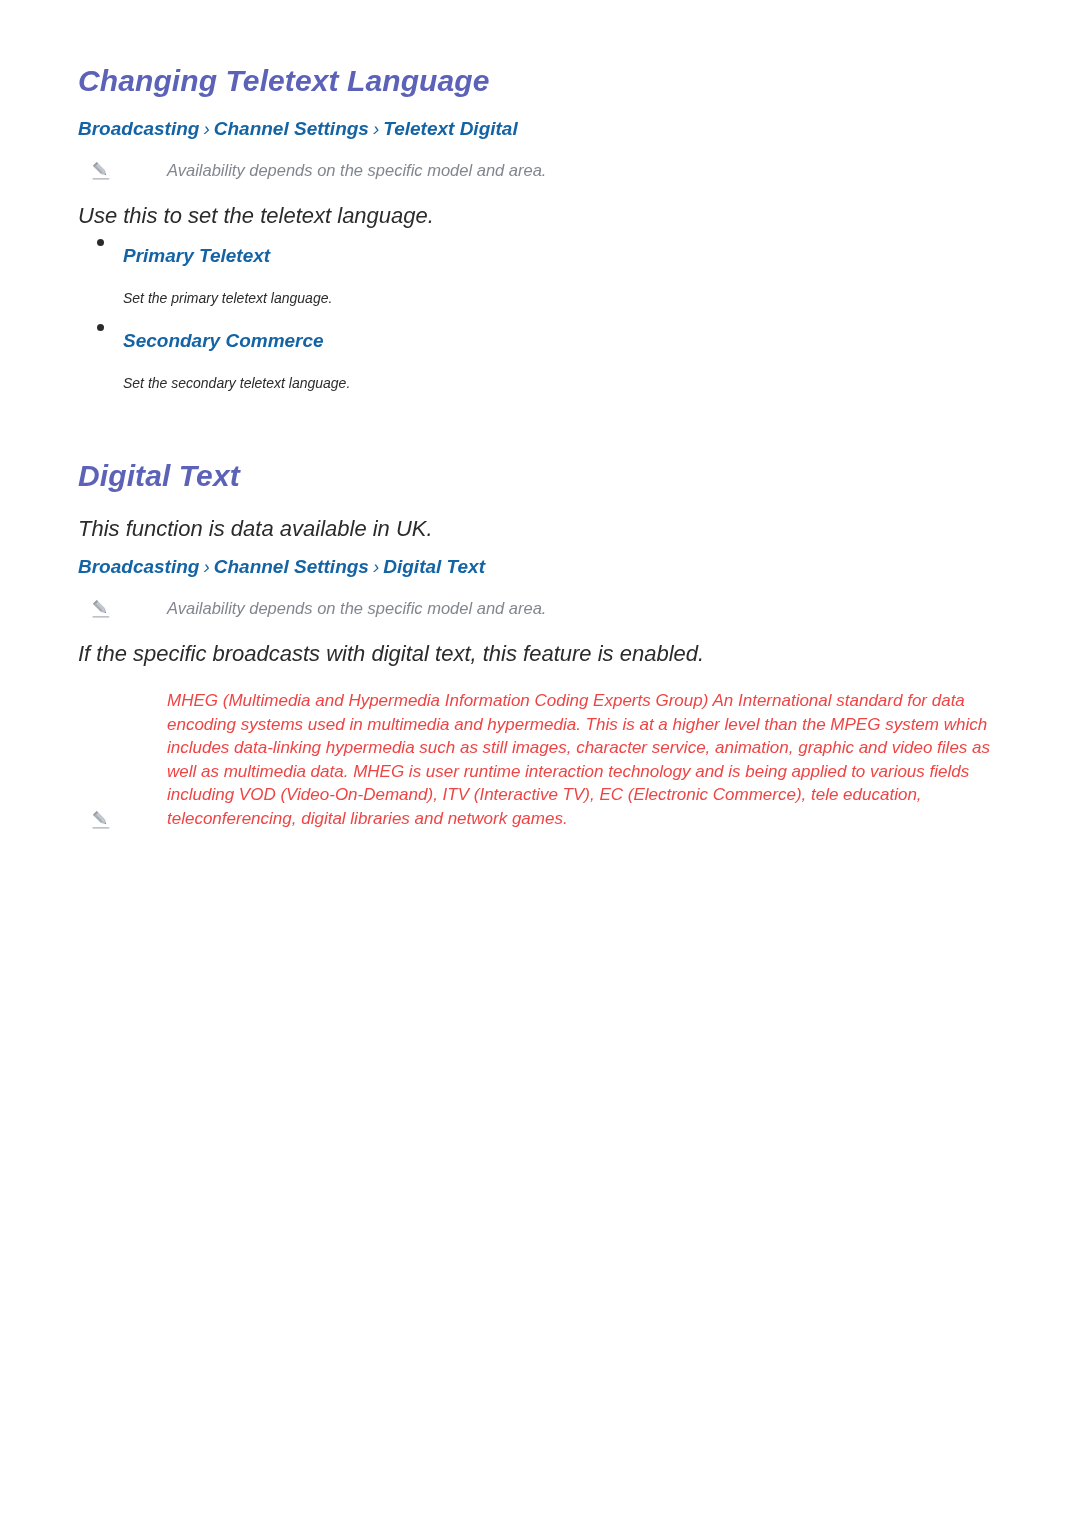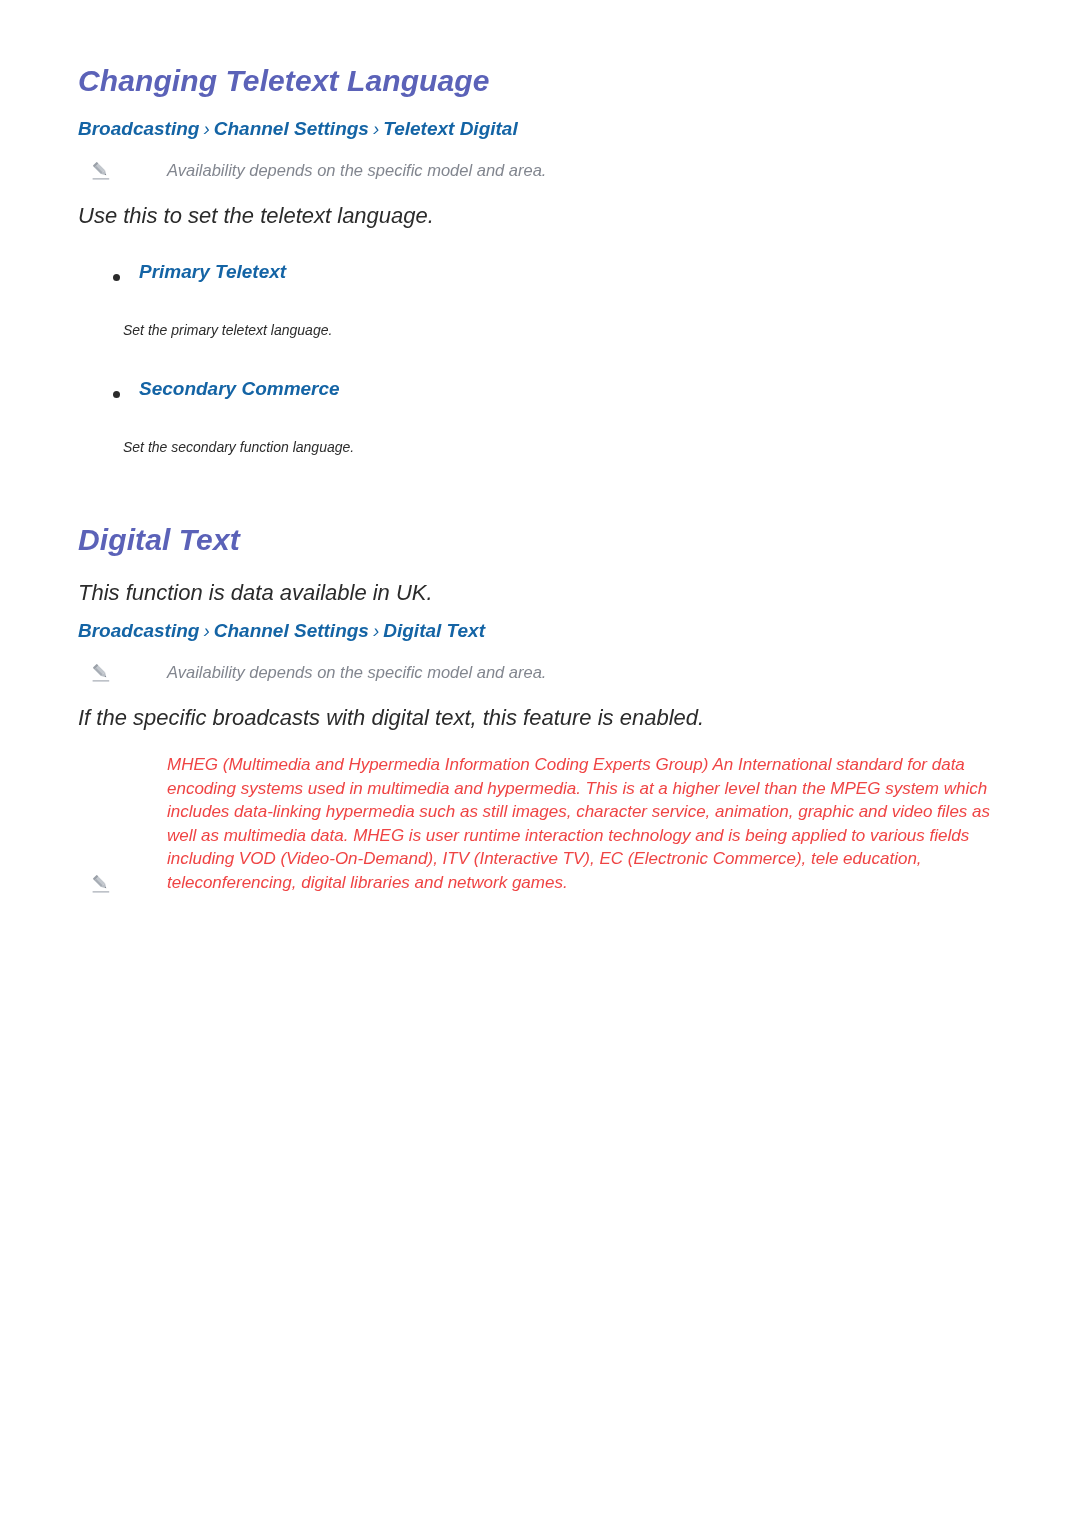--- a/index.html
+++ b/index.html
@@ -88,22 +88,22 @@
   p.body {
     font-size: 22px;
     color: #2b2b2b;
     line-height: 27px;
     margin: 0;
   }
 
   
   .bullet-row {
     display: flex;
-    align-items: flex-end;
-    margin: 16px;
+    align-items: flex-start;
+    margin: 0;
   }
   .bullet-row .dot {
     flex: 0 0 auto;
     width: 7px;
     height: 7px;
     border-radius: 50%;
     background: #2b2b2b;
     margin-left: 19px;
     margin-right: 19px;
     position: relative;
@@ -180,21 +180,21 @@
 
   <div class="sp-16"></div>
 
   <div class="bullet-row">
     <span class="dot"></span>
     <span class="bullet-label">Secondary Commerce</span>
   </div>
 
   <div class="sp-16"></div>
 
-  <p class="bullet-desc">Set the secondary function language.</p>
+  <p class="bullet-desc">Set the secondary teletext language.</p>
 
   <div class="sp-60"></div>
 
   <h1 class="section-title">Digital Text</h1>
 
   <div class="sp-20"></div>
 
   <p class="body">This function is data available in UK.</p>
 
   <div class="sp-12"></div>

